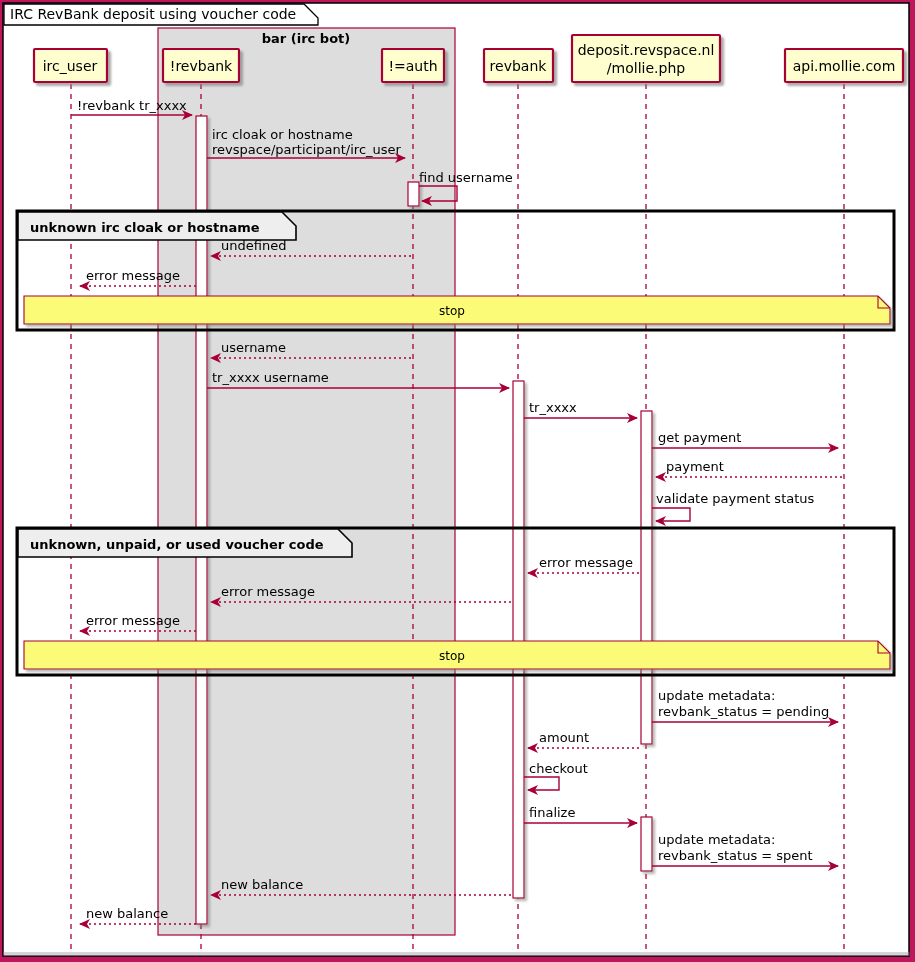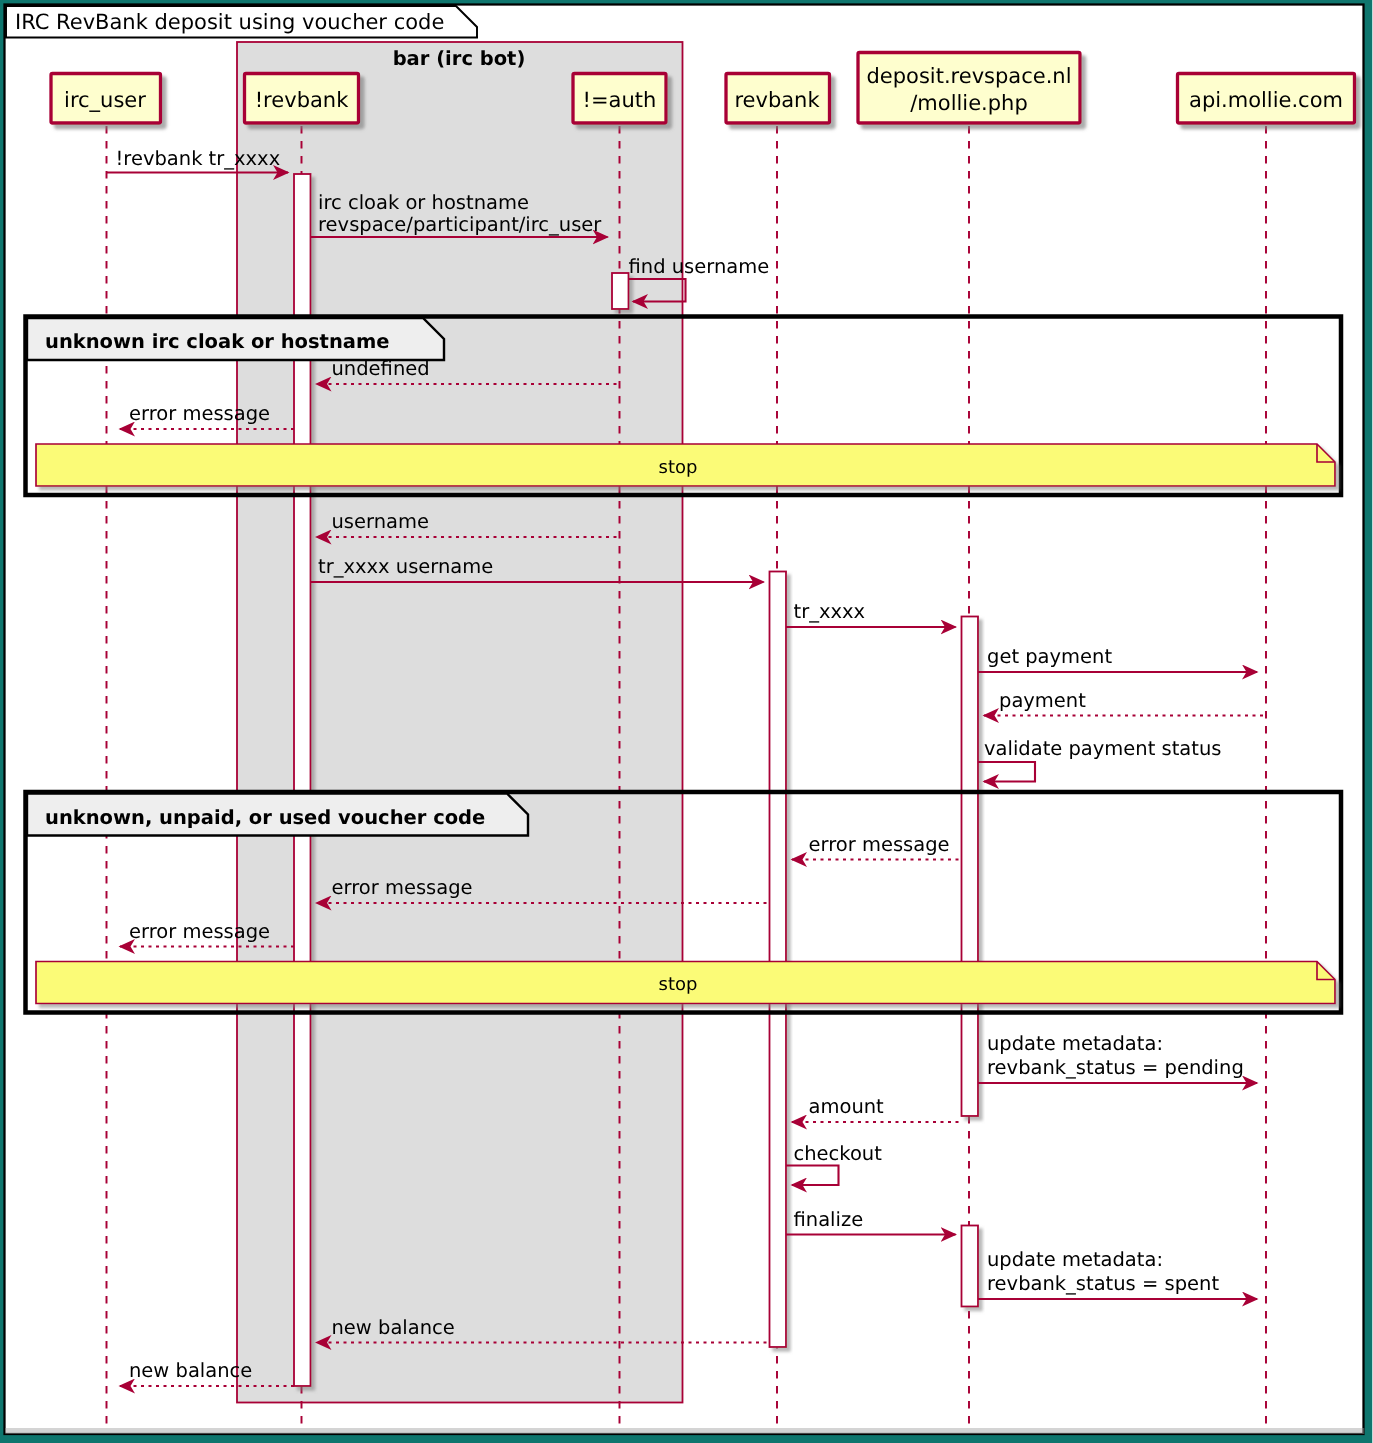--- a/index.html
+++ b/index.html
@@ -1,17 +1,17 @@
 <!DOCTYPE html>
 <html><head>
 <meta charset="utf-8">
 <style>
   html,body{margin:0;padding:0;background:#ffffff;}
   body{font-family:"DejaVu Sans","Liberation Sans",sans-serif;}
-  #stage{position:relative;width:915px;height:962px;overflow:hidden;background:#0f766e;}
+  #stage{position:relative;width:915px;height:962px;overflow:hidden;background:#be185d;}
   svg{display:block;}
   .lbl{font-family:"DejaVu Sans","Liberation Sans",sans-serif;font-size:13px;fill:#000;}
   .lbl-part{font-family:"DejaVu Sans","Liberation Sans",sans-serif;font-size:14px;fill:#000;}
   .lbl-bold{font-family:"DejaVu Sans","Liberation Sans",sans-serif;font-size:13px;font-weight:bold;fill:#000;}
   .lbl-title{font-family:"DejaVu Sans","Liberation Sans",sans-serif;font-size:14px;fill:#000;}
   .lbl-note{font-family:"DejaVu Sans","Liberation Sans",sans-serif;font-size:12px;fill:#000;}
 </style>
 </head>
 <body>
 

